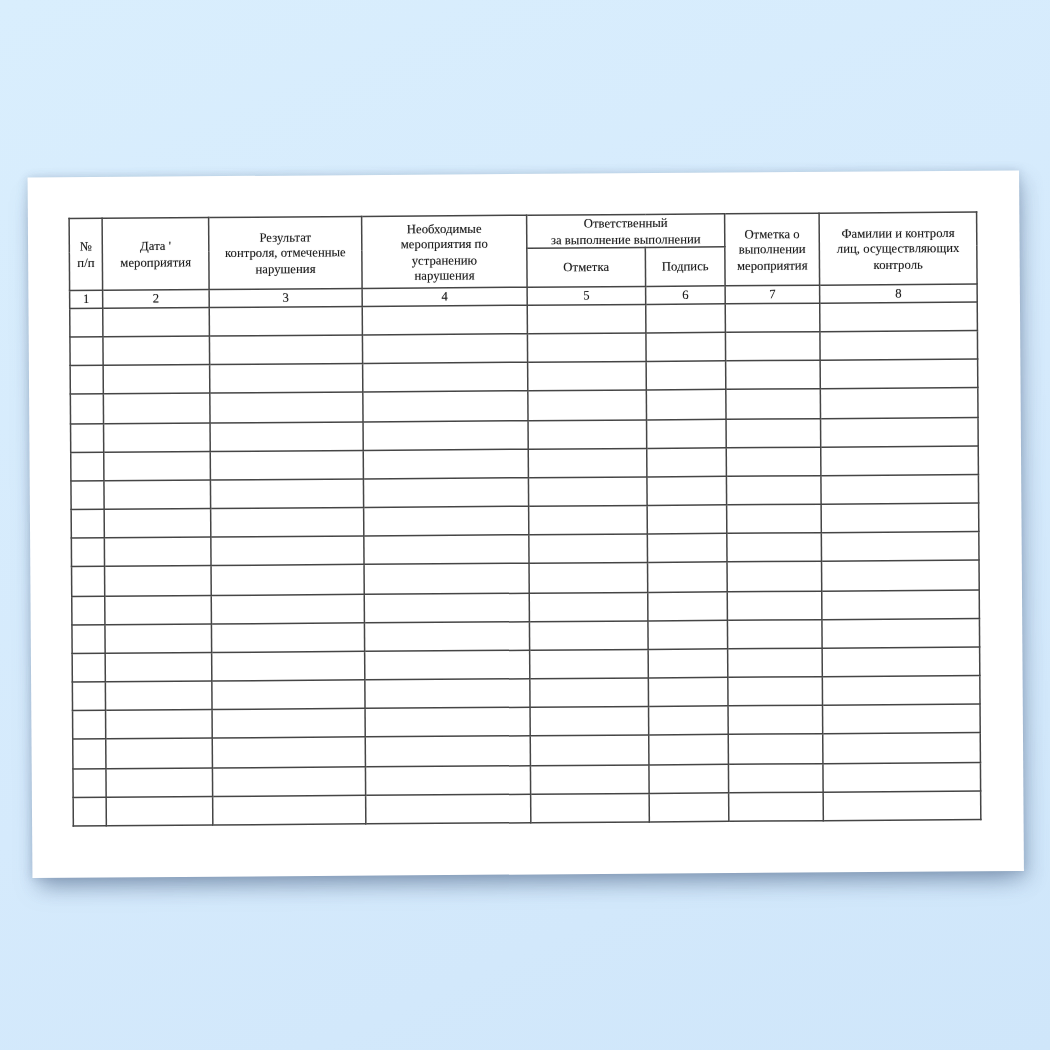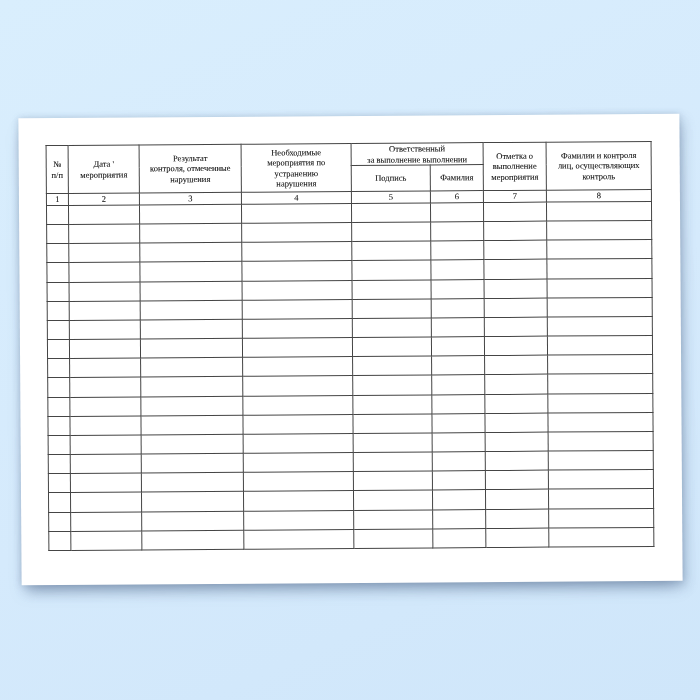--- a/index.html
+++ b/index.html
@@ -74,29 +74,29 @@
           <th rowspan="2">Результат
 контроля, отмеченные
 нарушения</th>
           <th rowspan="2">Необходимые
 мероприятия по
 устранению
 нарушения</th>
           <th colspan="2">Ответственный
 за выполнение выполнении</th>
           <th rowspan="2">Отметка о
-выполнение
+выполнении
 мероприятия</th>
           <th rowspan="2">Фамилии и контроля
 лиц, осуществляющих
 контроль</th>
         </tr>
         <tr class="h-sub">
+          <th>Отметка</th>
           <th>Подпись</th>
-          <th>Фамилия</th>
         </tr>
         <tr class="h-num">
           <th>1</th>
           <th>2</th>
           <th>3</th>
           <th>4</th>
           <th>5</th>
           <th>6</th>
           <th>7</th>
           <th>8</th>

